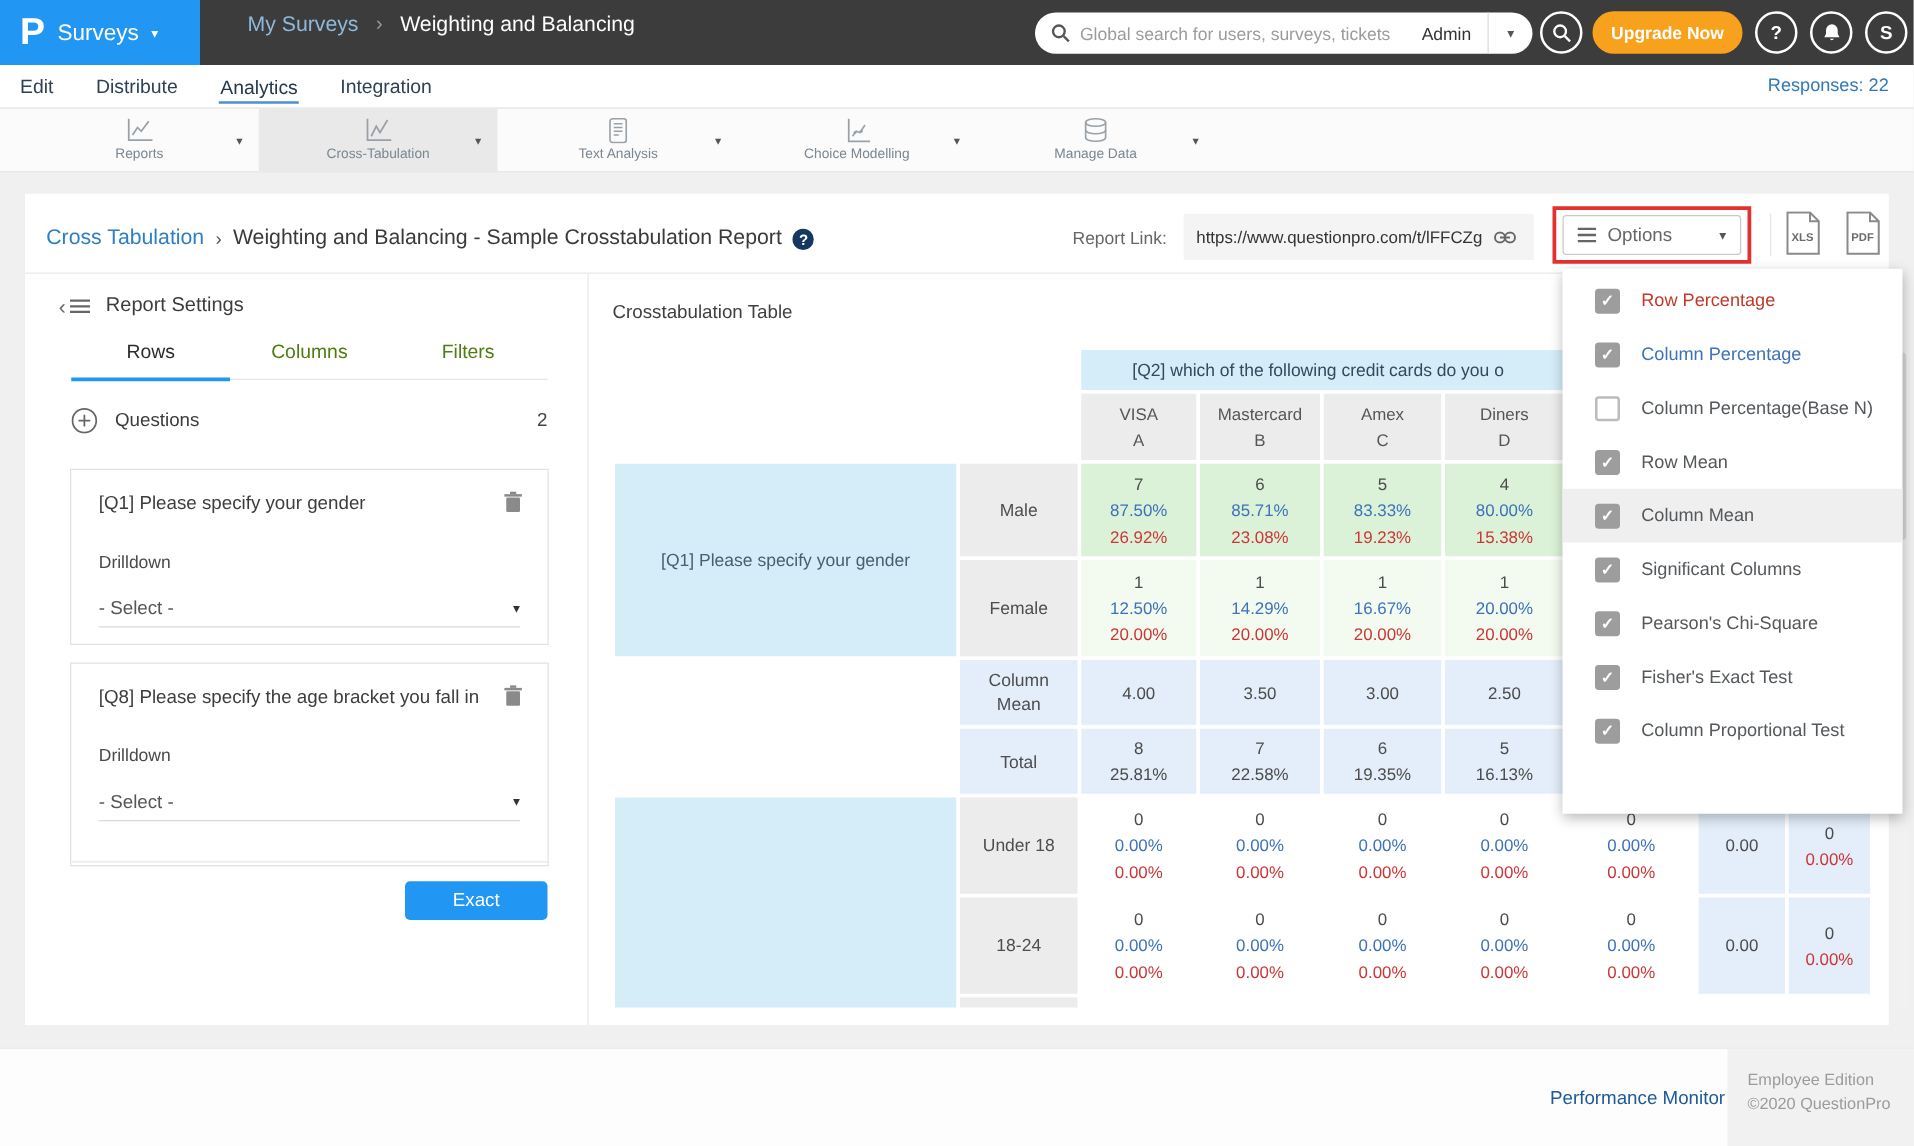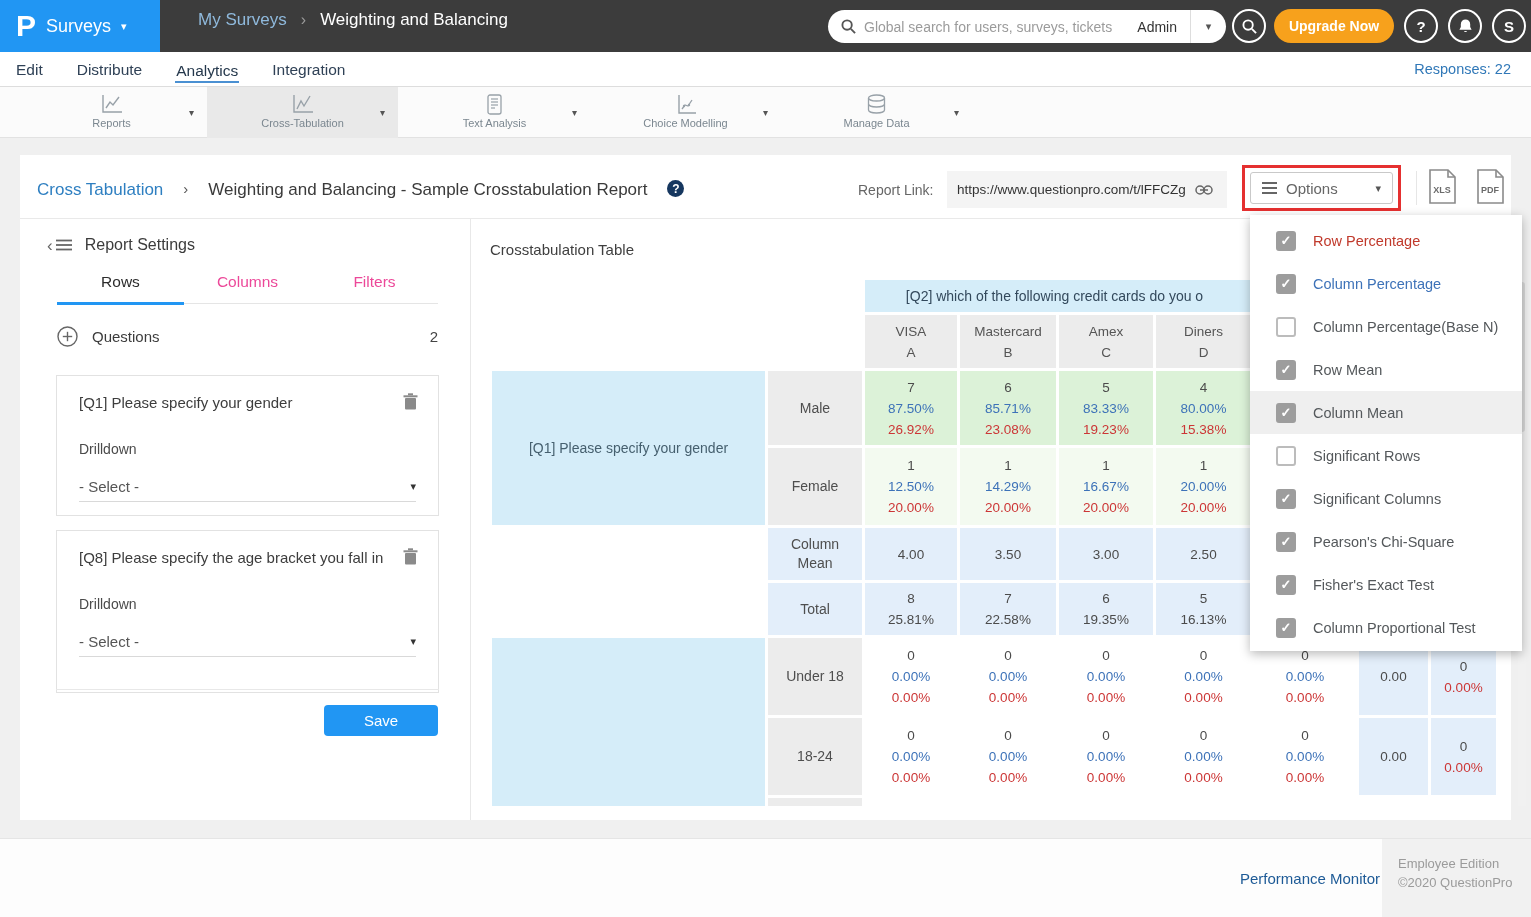--- a/index.html
+++ b/index.html
@@ -44,21 +44,21 @@
   .toolbar { position:absolute; left:0; top:87px; width:1531px; height:51px; background:#fbfbfb;
     border-bottom:1px solid #e2e2e2; }
   .tool { position:absolute; top:0; width:191px; height:51px; text-align:center; padding-top:7px; cursor:pointer; }
   .tool.active { background:#e9e9e9; }
   .ticon { height:21px; display:flex; justify-content:center; color:#98a1a8; }
   .tlabel { font-size:11px; color:#7b8790; margin-top:2px; }
   .tcaret { position:absolute; right:13px; top:20px; color:#555; font-size:10px; }
 
   
   .card { position:absolute; left:20px; top:155px; width:1491px; height:665px; background:#fff; }
-  .rpt-crumb { position:absolute; left:17px; top:25px; font-size:17px; display:flex; align-items:flex-start; gap:20px; }
+  .rpt-crumb { position:absolute; left:17px; top:25px; font-size:17px; display:flex; align-items:flex-end; gap:9px; }
   .rpt-link { color:#2e7fc1; cursor:pointer; }
   .rpt-sep { color:#555; font-size:15px; }
   .rpt-title { color:#3a3a3a; }
   .qmark { width:17px; height:17px; border-radius:50%; background:#16375f; color:#fff; font-size:12px;
     font-weight:bold; display:inline-flex; align-items:center; justify-content:center; cursor:pointer; }
   .rl-label { position:absolute; left:838px; top:27px; font-size:14px; color:#666; }
   .rl-url { position:absolute; left:927px; top:16px; width:280px; height:37px; background:#f4f4f4;
     display:flex; align-items:center; padding:0 10px; font-size:13.5px; color:#333; gap:9px; cursor:text; }
   .rl-url svg { color:#666; flex:none; }
   .redbox { position:absolute; left:1222px; top:10px; width:159px; height:46px; border:3px solid #e53030; }
@@ -69,21 +69,21 @@
   .vline { position:absolute; left:1396px; top:16px; height:34px; width:1px; background:#e6e6e6; }
   .fic { position:absolute; top:14px; cursor:pointer; }
   .hdiv { position:absolute; left:0; right:0; top:63px; height:1px; background:#e9e9e9; }
 
   
   .rs-head { position:absolute; left:27px; top:81px; display:flex; gap:13px; align-items:center;
     color:#3c3c3c; font-size:16px; }
   .collapse-ic { display:flex; align-items:center; gap:3px; color:#666; cursor:pointer; }
   .collapse-ic .lt { font-size:17px; line-height:1; }
   .sb-tabs { position:absolute; left:37px; top:118px; width:381px; display:flex; border-bottom:1px solid #e5e5e5; }
-  .sb-tab { flex:1; text-align:center; font-size:15.5px; color:#ec4899; padding-bottom:11px; cursor:pointer; }
+  .sb-tab { flex:1; text-align:center; font-size:15.5px; color:#4d7c0f; padding-bottom:11px; cursor:pointer; }
   .sb-tab.active { color:#2c2c2c; border-bottom:3px solid #2196f3; margin-bottom:-2px; }
   .q-row { position:absolute; left:37px; top:171px; width:381px; display:flex; align-items:center;
     gap:14px; font-size:15px; color:#3c3c3c; }
   .q-count { margin-left:auto; color:#444; }
   .qcard { position:absolute; left:36px; width:383px; background:#fff; border:1px solid #e2e2e2; }
   .qc-title { position:absolute; left:22px; top:18px; right:52px; font-size:15px; color:#3d3d3d; }
   .qc-trash { position:absolute; right:20px; top:17px; cursor:pointer; }
   .qc-dd { position:absolute; left:22px; top:65px; font-size:14px; color:#4a4a4a; }
   .qc-sel { position:absolute; left:22px; right:22px; top:96px; height:30px; border-bottom:1px solid #d9d9d9;
     font-size:15px; color:#555; display:flex; align-items:center; justify-content:space-between; cursor:pointer; }
@@ -342,21 +342,21 @@
             <rect x="5" y="0.3" width="5" height="2" fill="#8a8a8a"></rect>
           </svg></span>
       <div class="qc-dd">Drilldown</div>
       <div class="qc-sel">
         <span>- Select -</span>
         <span class="caret">▾</span>
       </div>
     </div>
 
     <div class="sb-div"></div>
-    <button class="savebtn">Save</button>
+    <button class="savebtn">Exact</button>
     <div class="vsep"></div>
 
     <div class="tbl-title">Crosstabulation Table</div>
     <div class="grid">
         <div class="tcell banner" style="grid-area: 1 / 3 / auto / -1;">[Q2] which of the following credit cards do you o</div>
         <div class="tcell hdr" style="grid-area: 2 / 3;">
           <div class="ln ">VISA</div>
           <div class="ln ">A</div>
         </div>
         <div class="tcell hdr" style="grid-area: 2 / 4;">
@@ -548,24 +548,20 @@
       </div>
       <div class="opt-item">
         <div class="cb on">✓</div>
         <div class="opt-label">Row Mean</div>
       </div>
       <div class="opt-item hl">
         <div class="cb on">✓</div>
         <div class="opt-label">Column Mean</div>
       </div>
       <div class="opt-item">
-        <div class="cb"></div>
-        <div class="opt-label">Significant Rows</div>
-      </div>
-      <div class="opt-item">
         <div class="cb on">✓</div>
         <div class="opt-label">Significant Columns</div>
       </div>
       <div class="opt-item">
         <div class="cb on">✓</div>
         <div class="opt-label">Pearson's Chi-Square</div>
       </div>
       <div class="opt-item">
         <div class="cb on">✓</div>
         <div class="opt-label">Fisher's Exact Test</div>

